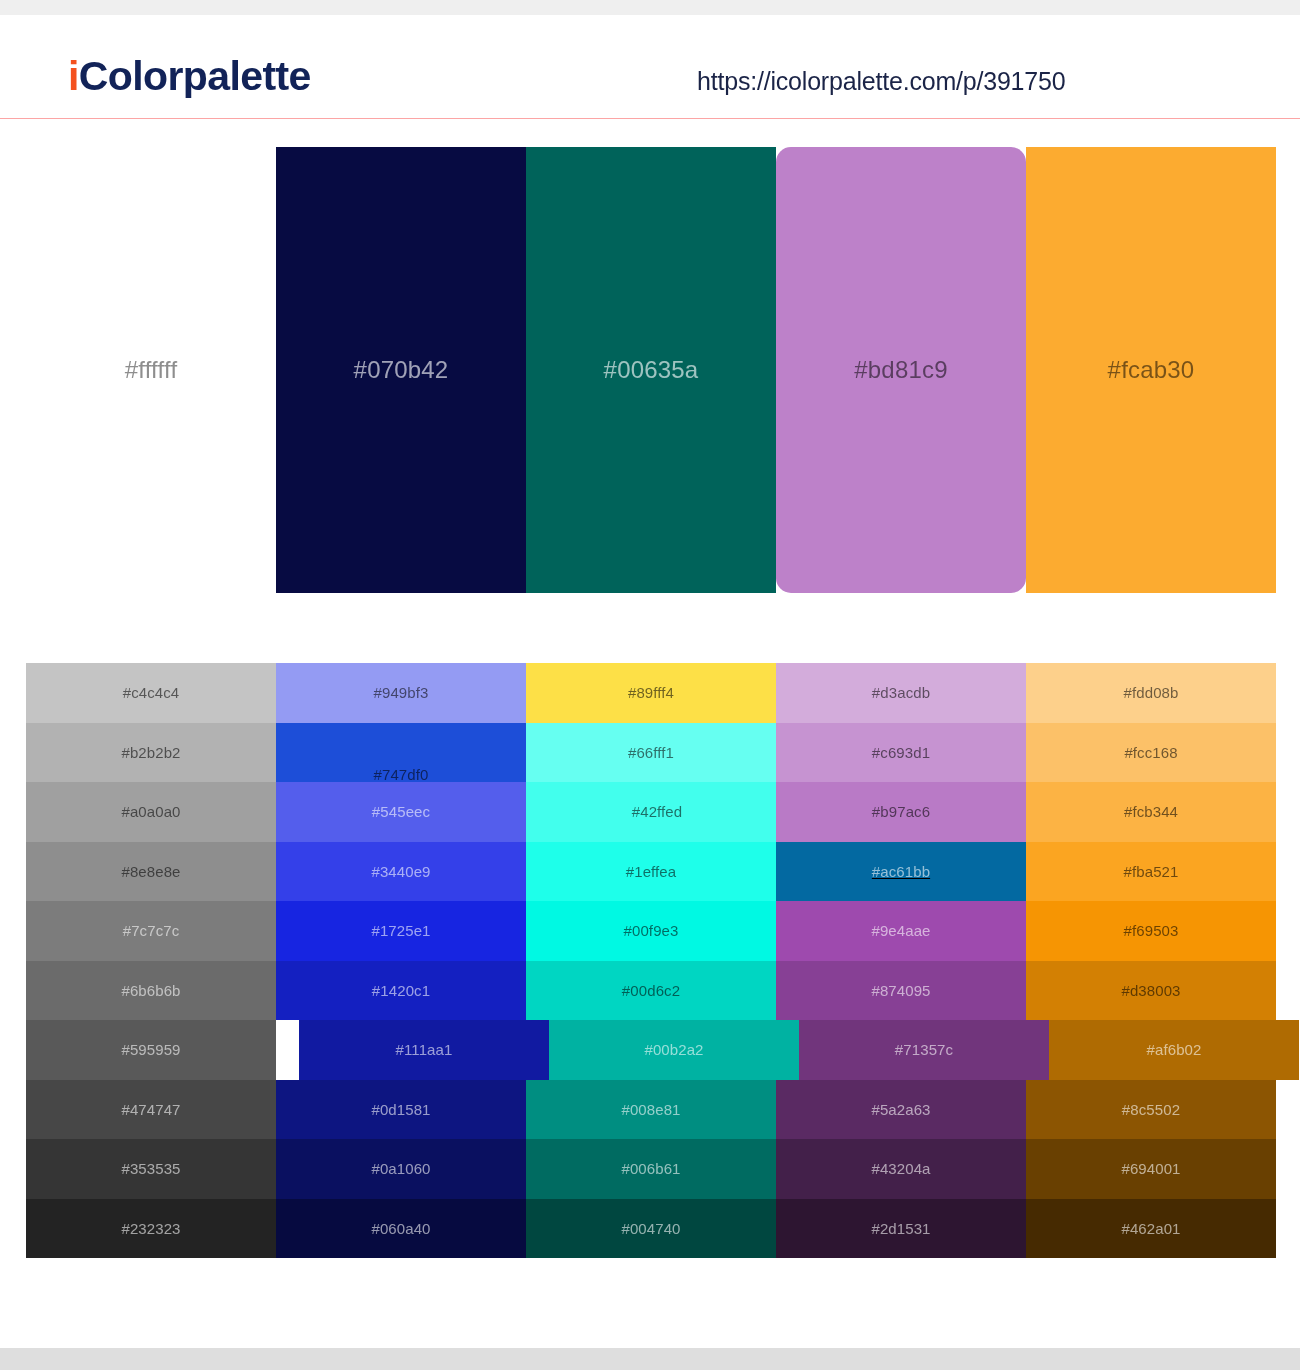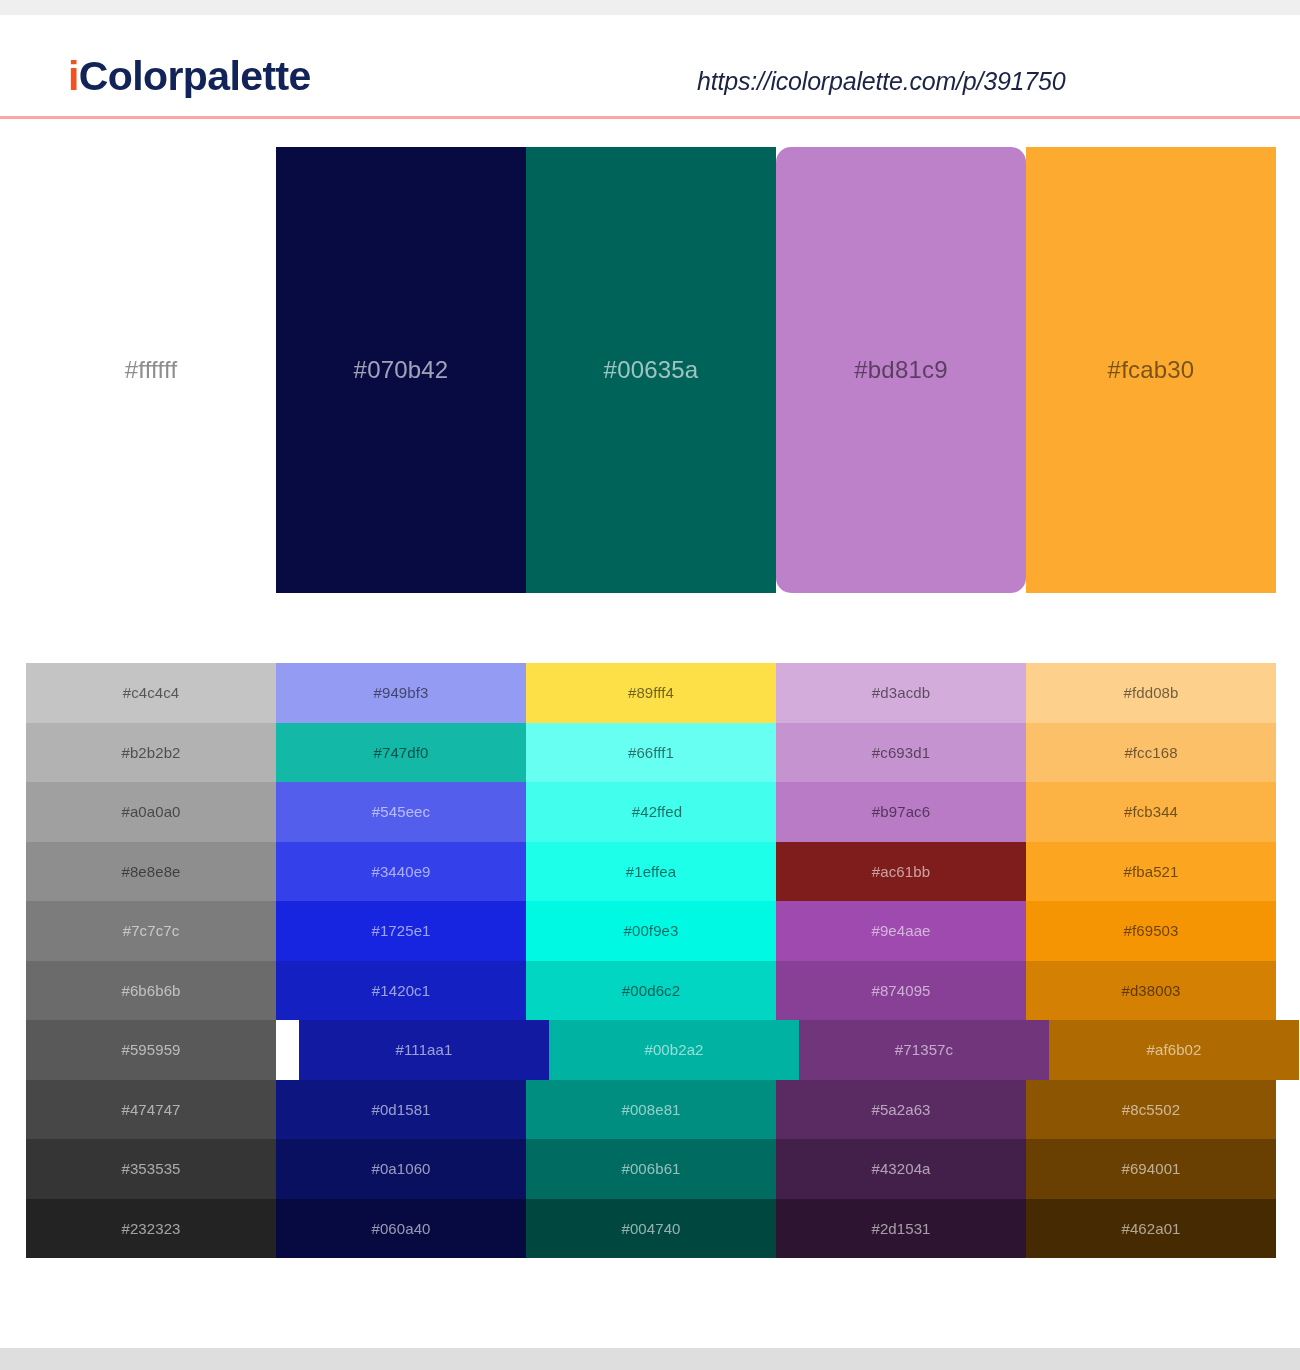--- a/index.html
+++ b/index.html
@@ -28,21 +28,21 @@
     background: #efefef;
   }
 
   
   .header {
     position: absolute;
     top: 15px; left: 0;
     width: 1300px;
     height: 104px;
     background: #ffffff;
-    border-bottom: 3px solid #fca5a5;
+    border-bottom: 1px solid #fca5a5;
   }
 
   .logo {
     position: absolute;
     left: 68px;
     top: 38px;
     font-size: 41px;
     font-weight: bold;
     letter-spacing: -0.6px;
     white-space: nowrap;
@@ -51,21 +51,20 @@
   .logo .logo-rest { color: #122358; }
 
   .url {
     position: absolute;
     left: 697px;
     top: 52px;
     font-size: 25px;
     color: #1b2447;
     white-space: nowrap;
     letter-spacing: -0.2px;
-    font-style: italic;
   }
 
   
   .main-row {
     position: absolute;
     top: 147px;
     left: 26px;
     width: 1250px;
     height: 446px;
     display: flex;
@@ -171,21 +170,21 @@
           <span class="shade-label">#d3acdb</span>
         </div>
         <div class="grid-cell on-light" style="background: rgb(253, 208, 139);">
           <span class="shade-label">#fdd08b</span>
         </div>
       </div>
       <div class="grid-row">
         <div class="grid-cell on-light" style="background: rgb(178, 178, 178);">
           <span class="shade-label">#b2b2b2</span>
         </div>
-        <div class="grid-cell on-light" style="background: #14b8a6;">
+        <div class="grid-cell on-light" style="background: #1d4ed8; align-items: flex-end;">
           <span class="shade-label">#747df0</span>
         </div>
         <div class="grid-cell on-light" style="background: rgb(102, 255, 241);">
           <span class="shade-label">#66fff1</span>
         </div>
         <div class="grid-cell on-light" style="background: rgb(198, 147, 209);">
           <span class="shade-label">#c693d1</span>
         </div>
         <div class="grid-cell on-light" style="background: rgb(252, 193, 104);">
           <span class="shade-label">#fcc168</span>
@@ -211,21 +210,21 @@
       <div class="grid-row">
         <div class="grid-cell on-light" style="background: rgb(142, 142, 142);">
           <span class="shade-label">#8e8e8e</span>
         </div>
         <div class="grid-cell on-dark" style="background: rgb(52, 64, 233);">
           <span class="shade-label">#3440e9</span>
         </div>
         <div class="grid-cell on-light" style="background: rgb(30, 255, 234);">
           <span class="shade-label">#1effea</span>
         </div>
-        <div class="grid-cell on-dark" style="background: #7f1d1d;">
+        <div class="grid-cell on-dark" style="background: #0369a1; text-decoration: underline;">
           <span class="shade-label">#ac61bb</span>
         </div>
         <div class="grid-cell on-light" style="background: rgb(251, 165, 33);">
           <span class="shade-label">#fba521</span>
         </div>
       </div>
       <div class="grid-row">
         <div class="grid-cell on-dark" style="background: rgb(124, 124, 124);">
           <span class="shade-label">#7c7c7c</span>
         </div>

